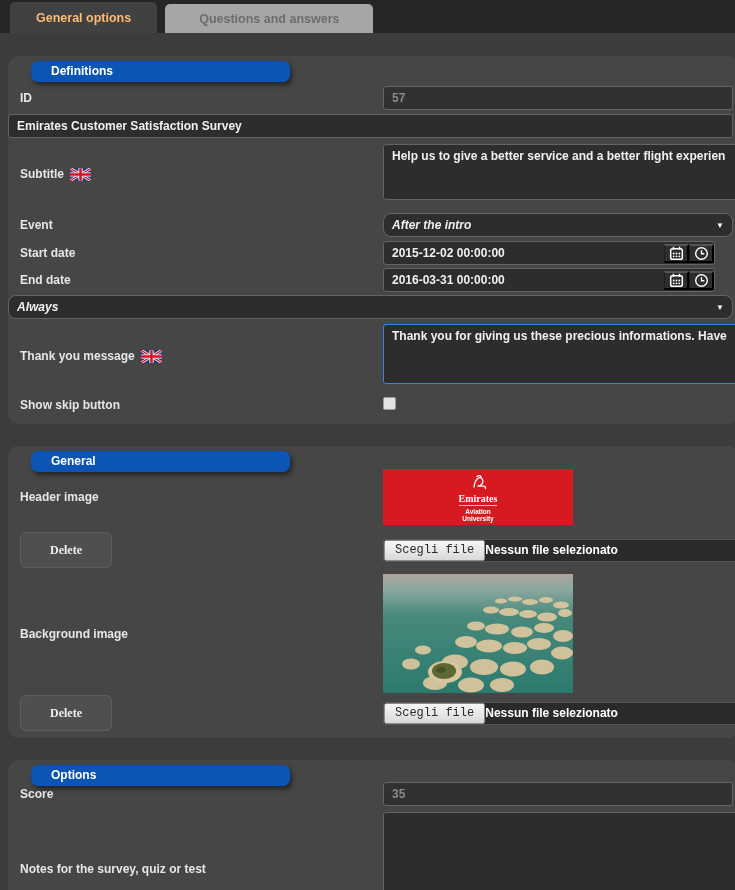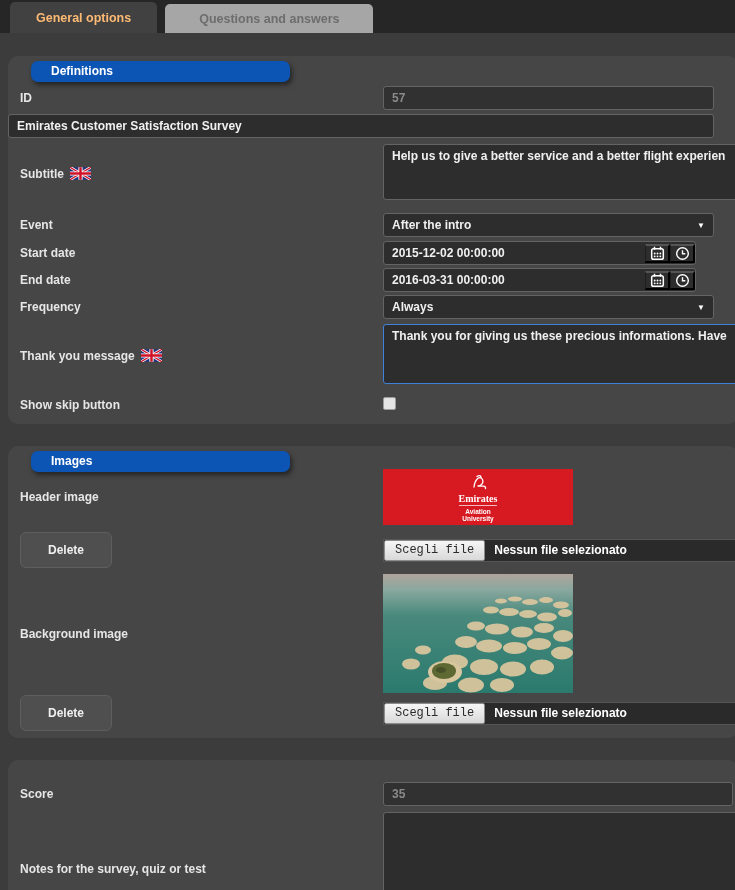--- a/index.html
+++ b/index.html
@@ -20,62 +20,62 @@
   .pill {
     position:absolute; top:-11px; left:23px; width:259px; height:21px;
     background:#0d55b5; border-radius:7px; box-shadow:2px 3px 5px rgba(0,0,0,.5);
     color:#fff; font-size:12px; font-weight:bold; line-height:21px; padding-left:20px; cursor:pointer;margin-top:16px;
   }
   .panel-body { padding-top:30px; padding-bottom:10px; }
   .panel-body.images  { padding-top:23px; padding-bottom:7px; }
   .panel-body.options { padding-top:22px; padding-bottom:20px; }
   
   .row { display:flex; align-items:center; }
-  .label-col { flex:0 0 375px; padding-left:12px; color:#e6e6e6; font-size:12px; font-weight:bold; display:flex; gap:6px; }
-  .control-col { flex:1; margin-right:24px; min-width:0; }
+  .label-col { flex:0 0 375px; padding-left:12px; color:#e6e6e6; font-size:12px; font-weight:bold; display:flex; align-items:center; gap:6px; }
+  .control-col { flex:1; margin-right:5px; min-width:0; }
   .control-col.flush { margin-right:0; }
   .control-col.score { margin-right:5px; }
   
   .tf {
     width:100%; height:24px; background:#2d2d2d; border:1px solid #646464; border-radius:3px;
     color:#f0f0f0; font-size:12px; font-weight:bold; padding:0 8px;
     font-family:"Liberation Sans", sans-serif; outline:none;
   }
   .tf:disabled { color:#8a8a8a; background:#313131; }
   textarea.tf { resize:none; padding-top:4px; line-height:15px; }
   textarea.h54 { height:56px; }
   textarea.h58 { height:60px; }
   textarea.h110 { height:110px; }
   .focus-border { border:1px solid #3f80d8; }
   .selectbox {
-    height:24px; background:#2d2d2d; border:1px solid #646464; border-radius:3px;
+    height:24px; background:#2d2d2d; border:1px solid #646464; border-radius:8px;
     display:flex; align-items:center; justify-content:space-between; padding:0 8px;
-    color:#f0f0f0; font-size:12px; font-weight:bold; cursor:pointer;
+    color:#f0f0f0; font-size:12px; font-weight:bold; cursor:pointer;font-style:italic;
   }
   .arrow { font-size:8px; color:#ffffff; }
   .datefield {
     display:flex; align-items:center; height:24px; margin-right:18px;
     background:#2d2d2d; border:1px solid #646464; border-radius:3px; overflow:hidden;
   }
   .datefield .dval { flex:1; display:flex; align-items:center; padding:0 8px; color:#f0f0f0; font-size:12px; font-weight:bold; }
   .icon-btn { width:25px; display:flex; align-items:center; justify-content:center; background:#2d2d2d; border-left:1px solid #1e1e1e; cursor:pointer; padding:0; }
   .cb { appearance:none; -webkit-appearance:none; width:13px; height:13px; background:#e4e4e4; border:1px solid #9c9c9c; border-radius:2px; margin:0; cursor:pointer; }
   
   .img-preview { display:block; }
   .delete-btn {
     width:92px; height:36px; background:#4f4f4f; border:1px solid #5e5e5e; border-radius:6px;
-    color:#f0f0f0; font-size:12px; font-weight:bold; cursor:pointer; font-family:Liberation Sans, sans-serif;
+    color:#f0f0f0; font-size:12px; font-weight:bold; cursor:pointer; font-family:Liberation Serif, serif;
   }
   .filebox { display:flex; align-items:center; height:23px; background:#2a2a2a; border:1px solid #555555; }
   .file-btn {
     height:21px; padding:0 10px; margin:0; background:linear-gradient(#f6f6f6,#d9d9d9);
     border:1px solid #8c8c8c; border-radius:2px; color:#2b2b2b; font-size:12px; cursor:pointer;
     font-family:Liberation Mono, monospace;
   }
-  .file-status { padding-left:9px; color:#ffffff; font-size:12px; font-weight:bold; white-space:nowrap; }
+  .file-status { color:#ffffff; font-size:12px; font-weight:bold; white-space:nowrap; }
   
   .mb2{margin-bottom:2px}.mb3{margin-bottom:3px}.mb4{margin-bottom:4px}.mb5{margin-bottom:5px}
   .mb6{margin-bottom:6px}.mb7{margin-bottom:7px}.mb8{margin-bottom:8px}.mb9{margin-bottom:9px}
   .flag { display:inline-block; line-height:0; }
 </style>
 </head>
 <body>
 
 <div class="tabstrip">
   <div class="tab active">General options</div>
@@ -191,23 +191,20 @@
               <svg width="15" height="15" viewBox="0 0 16 16">
                 <circle cx="8" cy="8" r="6.2" fill="none" stroke="#fff" stroke-width="1.5"></circle>
                 <path d="M8 4.6 V8.2 H11" fill="none" stroke="#fff" stroke-width="1.5"></path>
               </svg>
             </button>
           </div>
         </div>
       </div>
 
       <div class="row mb5">
-        <div class="label-col">
-            <span>Frequency</span>
-          </div>
         <div class="control-col">
           <div class="selectbox">
             <span>Always</span>
             <span class="arrow">▼</span>
           </div>
         </div>
       </div>
 
       <div class="row mb8">
         <div class="label-col">
@@ -233,21 +230,21 @@
           </div>
         <div class="control-col">
           <input type="checkbox" class="cb" style="">
         </div>
       </div>
 
     </div>
   </div>
 
   <div class="panel">
-    <div class="pill">Images</div>
+    <div class="pill">General</div>
     <div class="panel-body images">
 
       <div class="row mb7">
         <div class="label-col">
             <span>Header image</span>
           </div>
         <div class="control-col flush">
           <svg class="img-preview" width="190" height="56" viewBox="0 0 190 56">
             <rect width="190" height="56" fill="#d71a21"></rect>
             <g stroke="#ffffff" fill="none" stroke-width="1.3" stroke-linecap="round">
@@ -336,20 +333,21 @@
             <button class="file-btn">Scegli file</button>
             <span class="file-status">Nessun file selezionato</span>
           </div>
         </div>
       </div>
 
     </div>
   </div>
 
   <div class="panel">
+    <div class="pill">Options</div>
     <div class="panel-body options">
 
       <div class="row mb6">
         <div class="label-col">
             <span>Score</span>
           </div>
         <div class="control-col score">
           <input class="tf" disabled="" value="35" style="">
         </div>
       </div>

